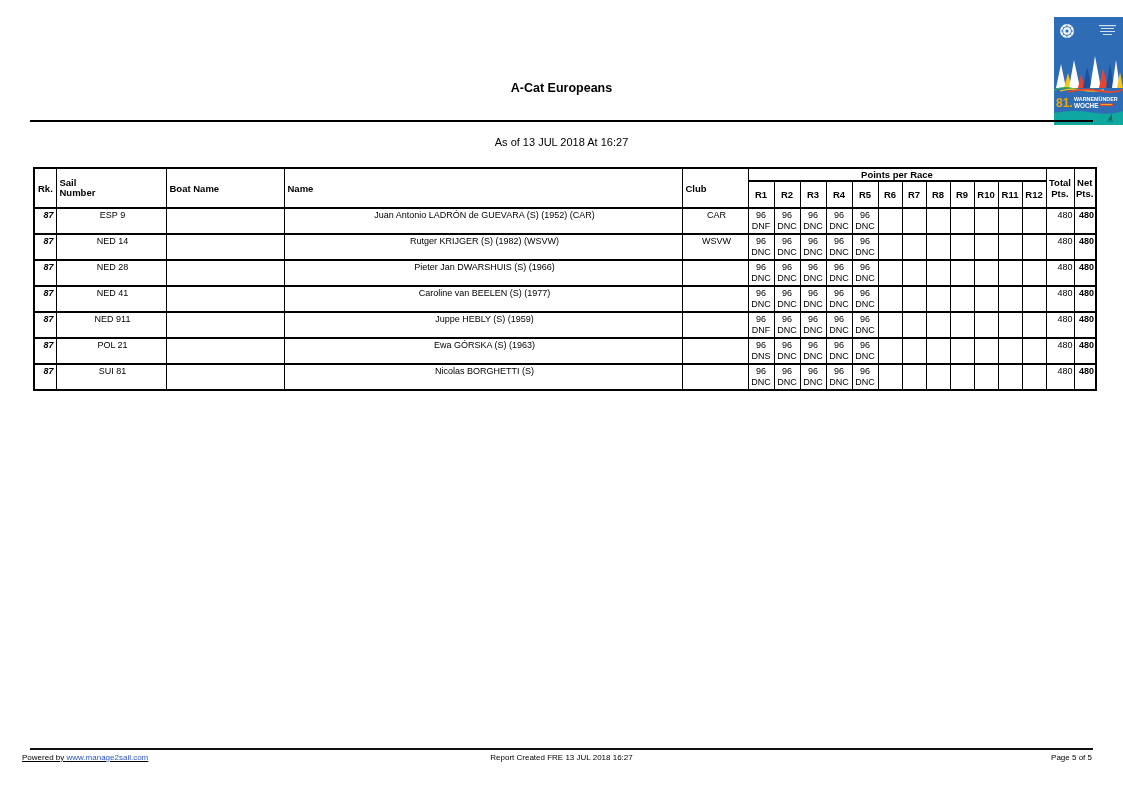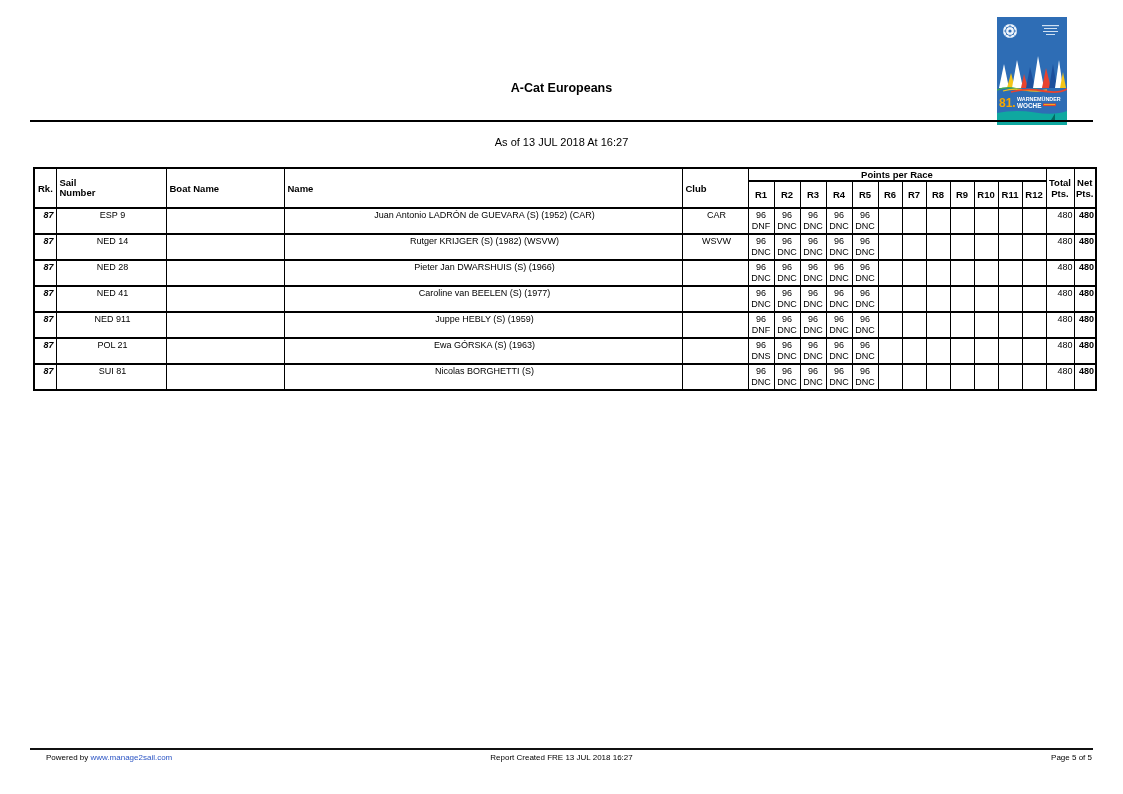--- a/index.html
+++ b/index.html
@@ -4,21 +4,21 @@
 <style>
   html,body{margin:0;padding:0;background:#fff;}
   .page{position:relative;width:1123px;height:794px;background:#ffffff;
         font-family:"Liberation Sans",sans-serif;color:#000;overflow:hidden;}
   .abs-center{position:absolute;left:0;width:100%;text-align:center;}
   .event-title{top:21px;font-size:18px;font-weight:bold;letter-spacing:.2px;}
   .event-subtitle{top:81px;font-size:12.5px;font-weight:bold;}
   .header-rule{position:absolute;top:120px;left:30px;width:1063px;height:2px;background:#000;}
   .report-title{top:128px;font-size:14px;font-weight:bold;}
   .report-subtitle{top:136px;font-size:11px;}
-  .logo{position:absolute;top:17px;left:997px;width:70px;height:108px;}
+  .logo{position:absolute;top:17px;left:1054px;width:70px;height:108px;}
 
   .results-table{position:absolute;top:167px;left:33px;border-collapse:collapse;
                  table-layout:fixed;border:2px solid #000;}
   .results-table th,.results-table td{border:1px solid #000;border-top-width:2px;
                  border-bottom-width:2px;padding:0;overflow:hidden;}
   .results-table th{font-weight:bold;vertical-align:middle;font-size:9.5px;line-height:11px;}
   .hrow1{height:12px;}
   .hrow2{height:27px;}
   .h-left{text-align:left;padding-left:3px !important;}
   .h-center{text-align:center;}
@@ -29,21 +29,21 @@
   .data-row{height:26px;}
   .results-table td{vertical-align:top;font-size:9px;line-height:11px;padding-top:1px !important;}
   .c-rank{font-weight:bold;text-align:right;padding-right:2px !important;font-style:italic;}
   .c-left{text-align:center;padding-left:3px !important;margin-left:42px;}
   .c-race{text-align:center;}
   .c-total{text-align:right;padding-right:1px !important;}
   .c-net{text-align:right;padding-right:1px !important;font-weight:bold;}
 
   .footer-rule{position:absolute;top:748px;left:30px;width:1063px;height:2px;background:#111;}
   .footer-text{position:absolute;top:753px;font-size:8px;}
-  .footer-left{left:46px;}
+  .footer-left{left:22px;text-decoration:underline;}
   .footer-center{left:0;width:100%;text-align:center;}
   .footer-right{right:31px;}
   .m2s-link{color:#2c55c4;text-decoration:none;cursor:pointer;}
 </style>
 </head>
 <body>
 
 <div class="page">
 
   <div class="abs-center event-subtitle">A-Cat Europeans</div>

